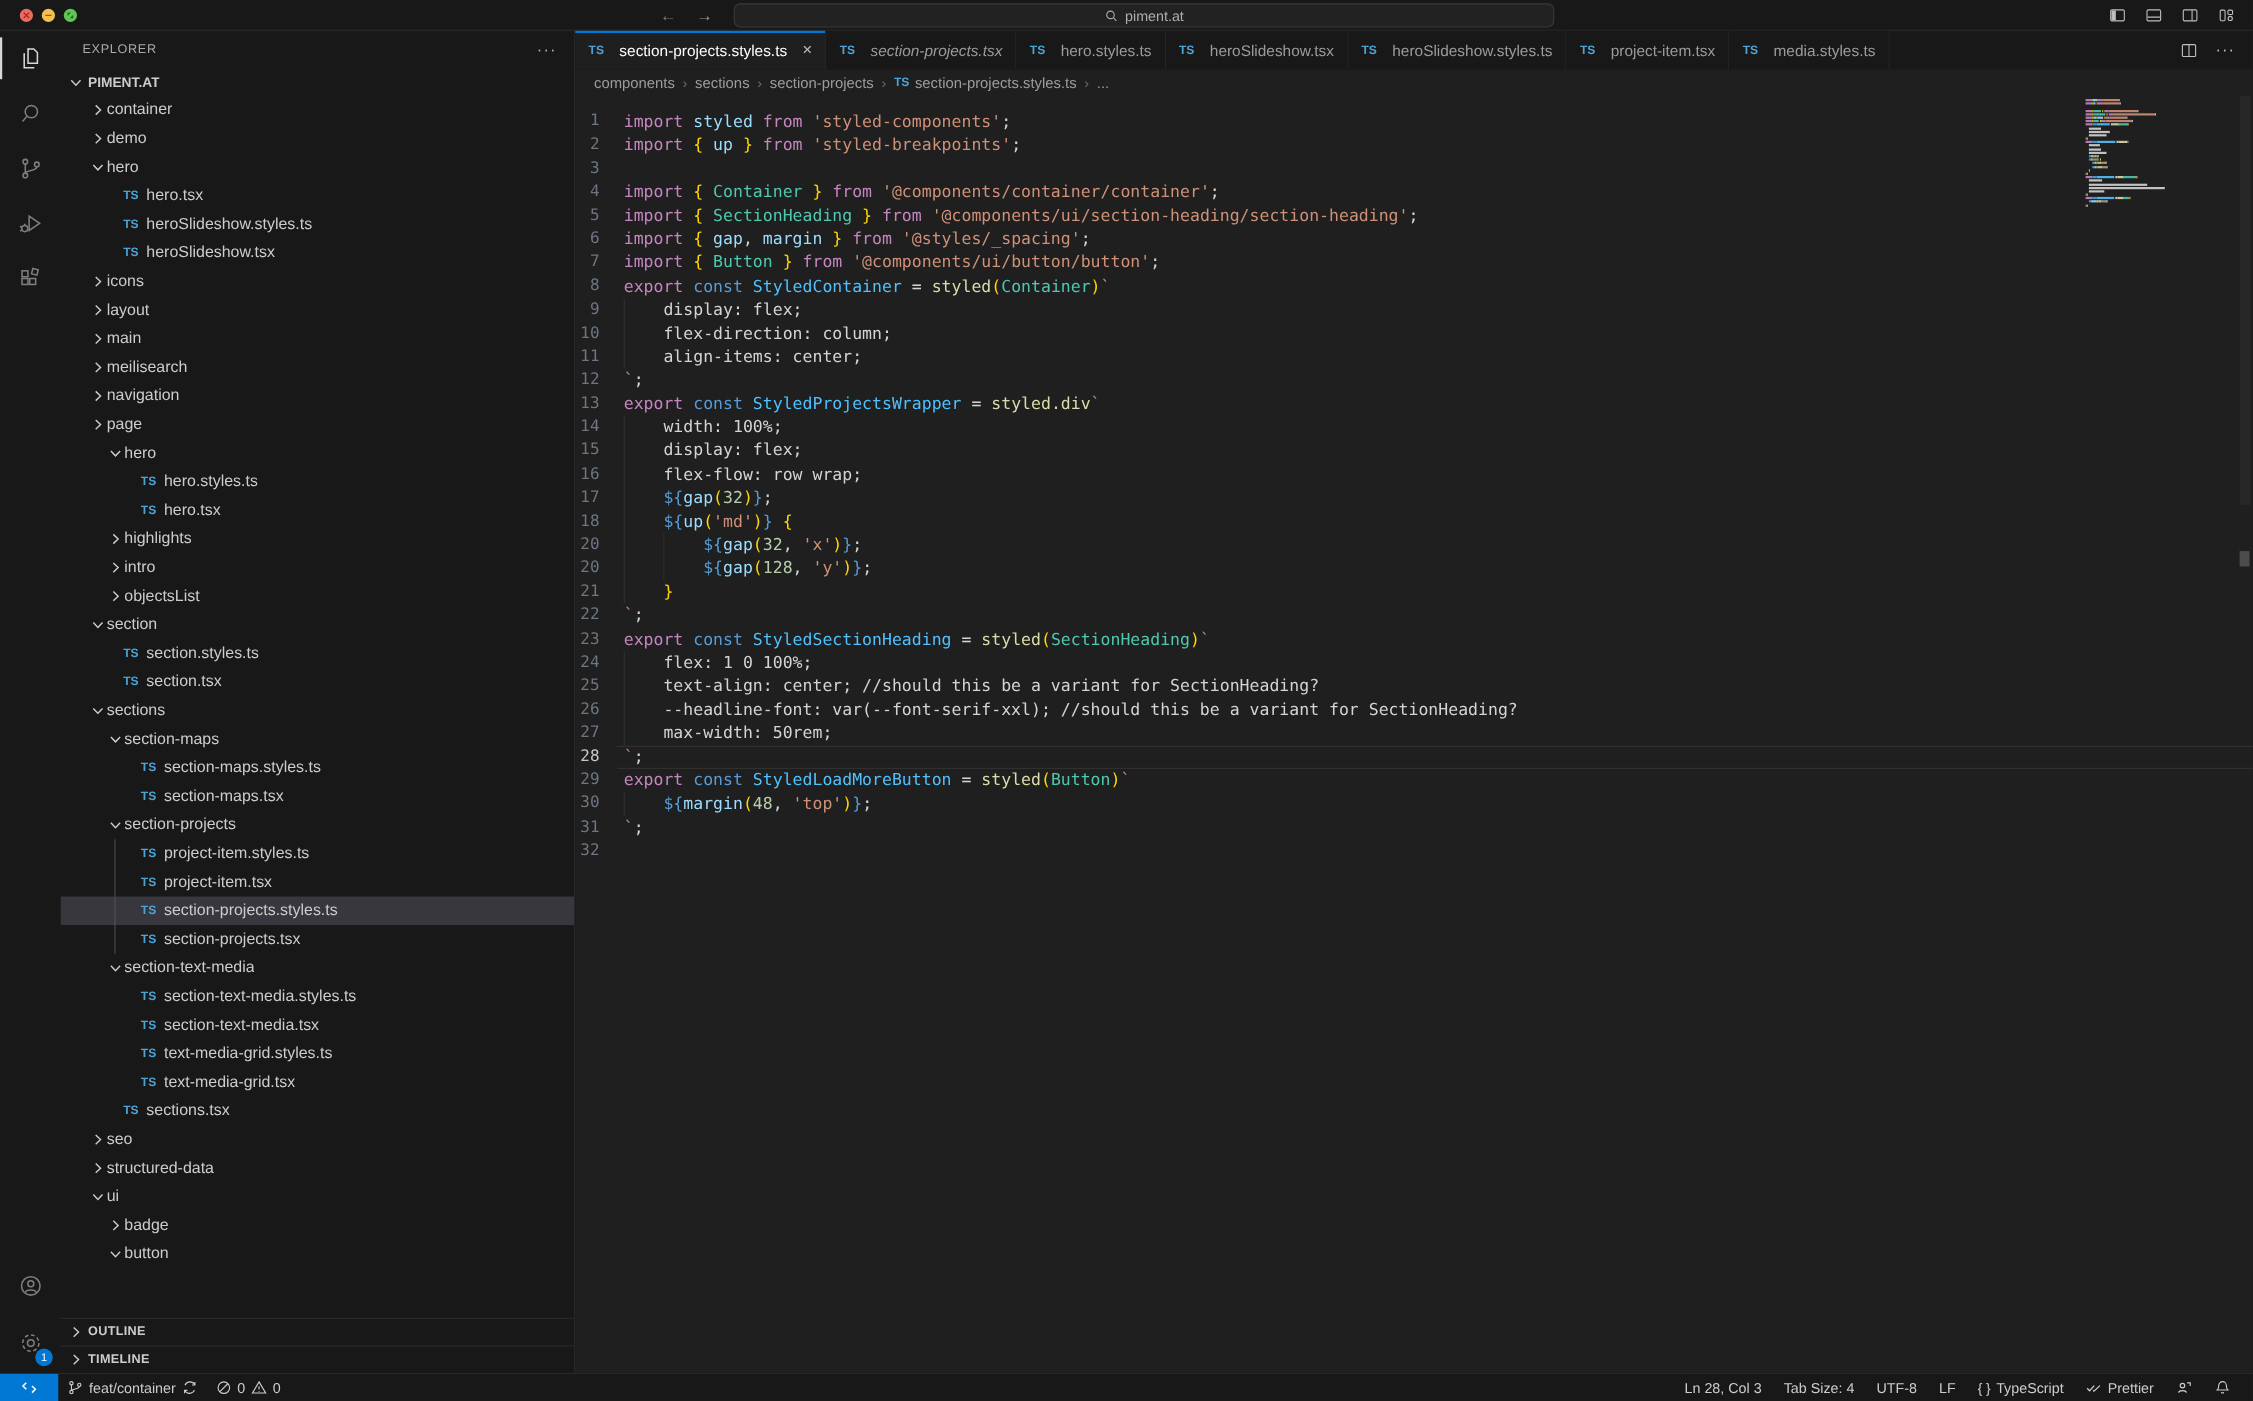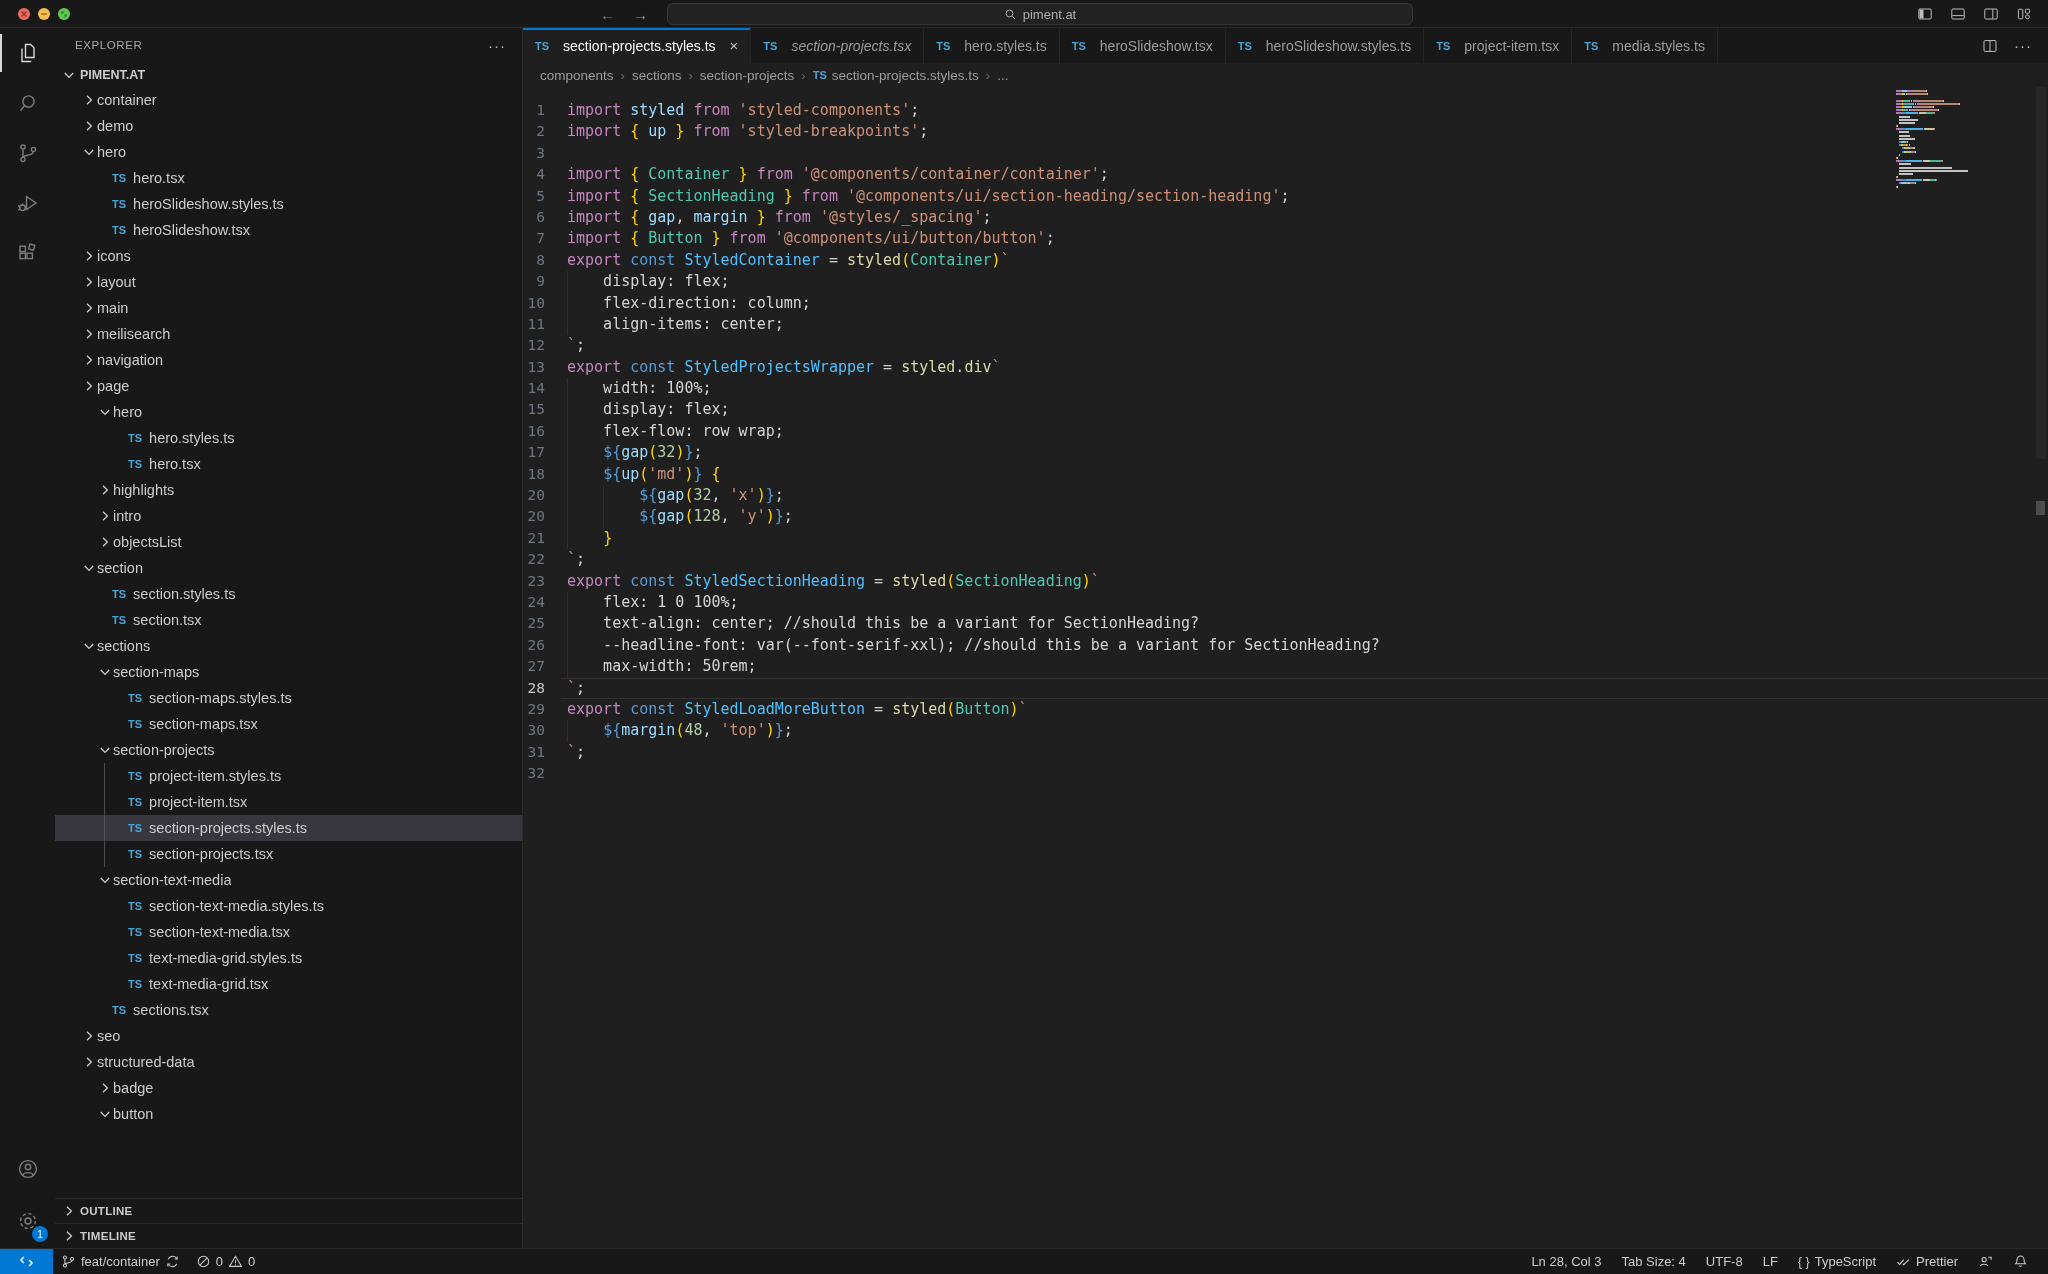--- a/index.html
+++ b/index.html
@@ -399,20 +399,26 @@
             <path d="M6 3.8L10.4 8 6 12.2" stroke="currentColor" stroke-width="1.3" fill="none"></path>
           </svg>
           <span class="lbl">seo</span>
         </div>
         <div class="trow" style="padding-left:26px">
           <svg class="chev" viewBox="0 0 16 16">
             <path d="M6 3.8L10.4 8 6 12.2" stroke="currentColor" stroke-width="1.3" fill="none"></path>
           </svg>
           <span class="lbl">structured-data</span>
         </div>
+        <div class="trow" style="padding-left:26px">
+          <svg class="chev exp" viewBox="0 0 16 16">
+            <path d="M6 3.8L10.4 8 6 12.2" stroke="currentColor" stroke-width="1.3" fill="none"></path>
+          </svg>
+          <span class="lbl">ui</span>
+        </div>
         <div class="trow" style="padding-left:42px">
           <svg class="chev" viewBox="0 0 16 16">
             <path d="M6 3.8L10.4 8 6 12.2" stroke="currentColor" stroke-width="1.3" fill="none"></path>
           </svg>
           <span class="lbl">badge</span>
         </div>
         <div class="trow" style="padding-left:42px">
           <svg class="chev exp" viewBox="0 0 16 16">
             <path d="M6 3.8L10.4 8 6 12.2" stroke="currentColor" stroke-width="1.3" fill="none"></path>
           </svg>

